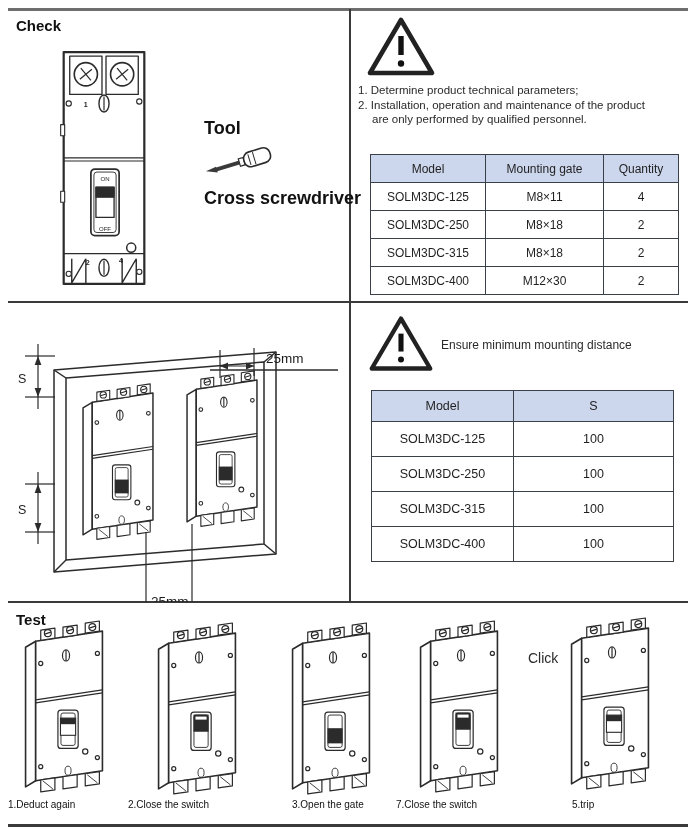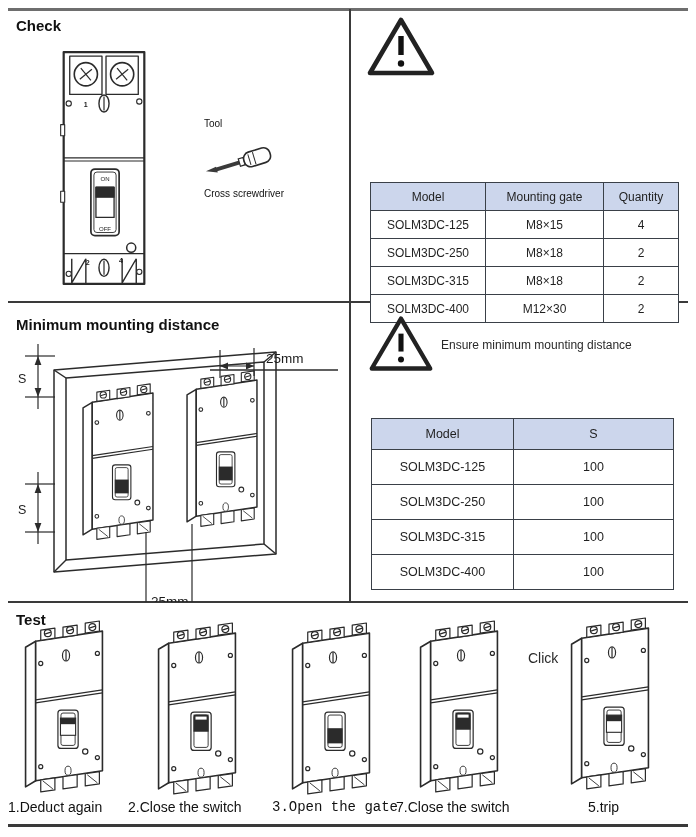--- a/index.html
+++ b/index.html
@@ -4,37 +4,37 @@
 <style>
   html,body{margin:0;padding:0;background:#ffffff;}
   .page{
     position:relative;width:696px;height:837px;background:#fff;overflow:hidden;
     font-family:"Liberation Sans","DejaVu Sans",sans-serif;color:#1c1c1c;
   }
   .rule{position:absolute;left:8px;width:680px;background:#3a3a3a;}
   .rule.top{background:#6e6e6e;}
   .vdiv{position:absolute;left:349px;top:9px;width:1.5px;height:593px;background:#3a3a3a;}
   .sec-title{position:absolute;font-size:15px;font-weight:bold;color:#111;}
-  .sub-label{position:absolute;font-size:10px;font-weight:normal;color:#111;}
+  .sub-label{position:absolute;font-size:18px;font-weight:bold;color:#111;}
   .notes{position:absolute;left:358px;top:83px;width:300px;font-size:11.5px;line-height:14.6px;color:#2a2a2a;}
   .note{padding-left:14px;text-indent:-14px;}
-  table{border-collapse:collapse;table-layout:fixed;margin-top:28px;}
+  table{border-collapse:collapse;table-layout:fixed;}
   .tbl{position:absolute;background:#fff;}
   .tbl th,.tbl td{border:1.2px solid #3a4048;text-align:center;vertical-align:middle;
     font-weight:normal;color:#1f1f1f;overflow:hidden;white-space:nowrap;}
   .tbl th{background:#ccd6ec;}
   #screw-table{left:370px;top:154px;width:308px;font-size:12px;}
   #screw-table th{height:25px;}
   #screw-table td{height:25px;}
   #distance-table{left:371px;top:390px;width:302px;font-size:12.5px;}
   #distance-table th{height:28px;}
   #distance-table td{height:32px;}
   .warn{position:absolute;}
   .ensure-text{position:absolute;left:441px;top:338px;font-size:12px;color:#2a2a2a;width:240px;}
-  .cap{position:absolute;top:799px;font-size:14px;color:#111;white-space:nowrap;}
+  .cap{position:absolute;top:799px;font-size:10px;color:#111;white-space:nowrap;}
   .click{position:absolute;left:528px;top:650px;font-size:14px;color:#2a2a2a;}
   .bk{position:absolute;}
   svg text{font-family:"Liberation Sans","DejaVu Sans",sans-serif;fill:#1c1c1c;}
 </style>
 </head>
 <body>
 
 <svg width="0" height="0" style="position:absolute" aria-hidden="true">
   <defs>
     <symbol id="warn" viewBox="0 0 70 62">
@@ -159,57 +159,60 @@
       <line x1="53" y1="16.3" x2="53" y2="28.7" stroke="#2b2b2b" stroke-width="1"></line>
     </g>
   </svg>
 
   <div class="sub-label" style="left:204px;top:188px;">Cross screwdriver</div>
 
   <svg class="warn" style="left:366px;top:16px;" width="70" height="62">
       <use href="#warn" width="70" height="62"></use>
     </svg>
 
+  <div class="notes">
+    <div class="note">1. Determine product technical parameters;</div>
+    <div class="note">2. Installation, operation and maintenance of the product are only performed by qualified personnel.</div>
+  </div>
 
   <table class="tbl" id="screw-table">
     <colgroup>
         <col style="width:115px">
         <col style="width:118px">
         <col style="width:75px">
       </colgroup>
     <tbody>
         <tr>
       <th>Model</th>
       <th>Mounting gate</th>
       <th>Quantity</th>
     </tr>
     <tr>
       <td>SOLM3DC-125</td>
-      <td>M8×15</td>
+      <td>M8×11</td>
       <td>4</td>
     </tr>
     <tr>
       <td>SOLM3DC-250</td>
       <td>M8×18</td>
       <td>2</td>
     </tr>
     <tr>
       <td>SOLM3DC-315</td>
       <td>M8×18</td>
       <td>2</td>
     </tr>
     <tr>
       <td>SOLM3DC-400</td>
       <td>M12×30</td>
       <td>2</td>
     </tr>
   </tbody>
     </table>
 
-  <div class="sec-title" style="left:16px;top:316px;">Minimum mounting distance</div>
 
   <svg class="bk" style="left:14px;top:336px;" width="336" height="266" viewBox="0 0 336 266">
 
     <g fill="#fff" stroke="#2b2b2b" stroke-width="1.5" stroke-linejoin="round">
       <polygon points="40,34 262,16 262,218 40,236"></polygon>
       <polygon points="52,42 250,26 250,208 52,224"></polygon>
       <line x1="40" y1="34" x2="52" y2="42"></line>
       <line x1="262" y1="16" x2="250" y2="26"></line>
       <line x1="262" y1="218" x2="250" y2="208"></line>
       <line x1="40" y1="236" x2="52" y2="224"></line>
@@ -298,17 +301,17 @@
     <use width="100" height="176" href="#bk-on"></use>
   </svg>
   <svg class="bk" style="left:558px;top:616px;" width="104" height="178" viewBox="0 0 100 176">
     <use width="100" height="176" href="#bk-tripped"></use>
   </svg>
 
   <div class="click">Click</div>
 
   <div class="cap" style="left:8px;">1.Deduct again</div>
   <div class="cap" style="left:128px;">2.Close the switch</div>
-  <div class="cap" style="left:272px;font-family:Liberation Mono, monospace;">3.Open the gate</div>
+  <div class="cap" style="left:292px;">3.Open the gate</div>
   <div class="cap" style="left:396px;">7.Close the switch</div>
-  <div class="cap" style="left:588px;">5.trip</div>
+  <div class="cap" style="left:572px;">5.trip</div>
 
 </div>
 
 </body></html>

